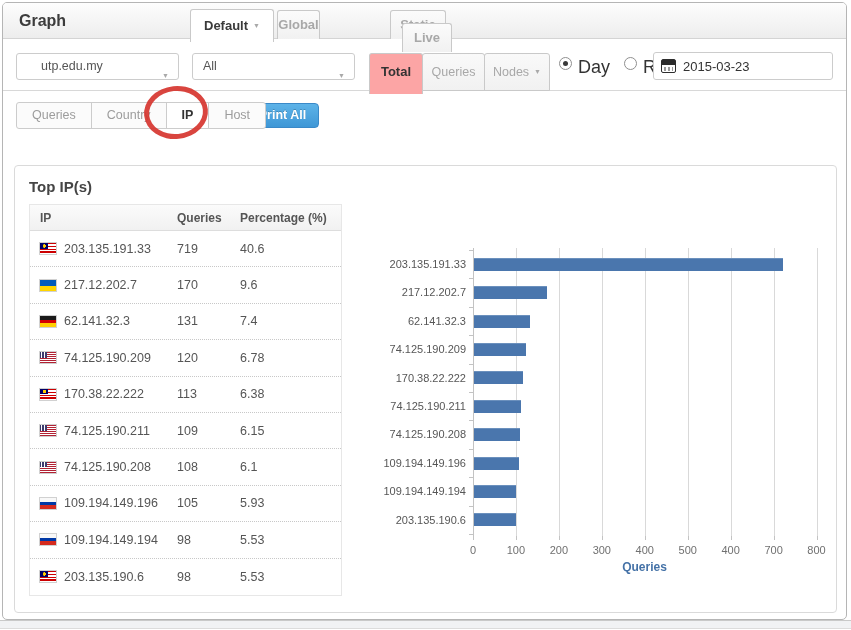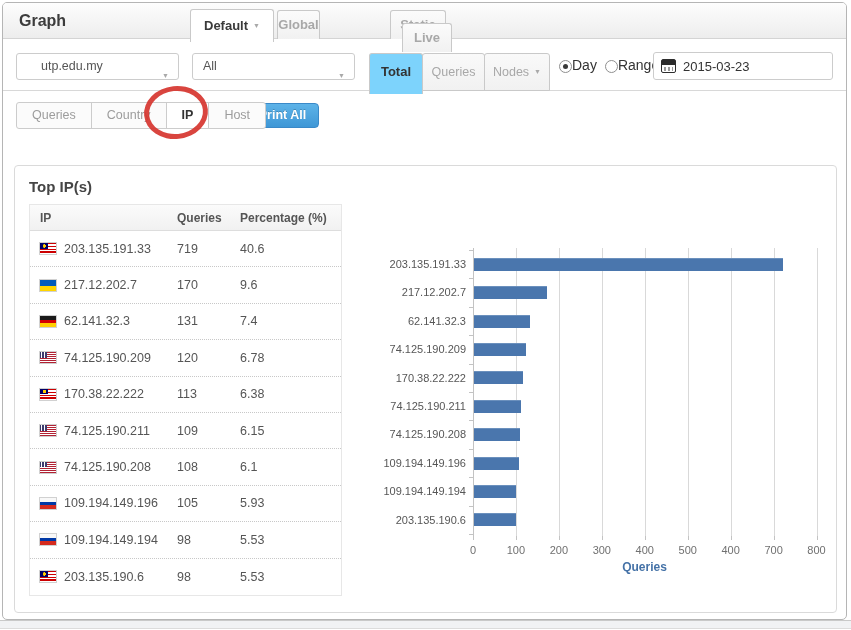--- a/index.html
+++ b/index.html
@@ -26,24 +26,24 @@
 
   
   .band2-line { position:absolute; left:0; top:87px; width:100%; height:1px; background:#d8d8d8; }
   .select { position:absolute; height:27px; border:1px solid #ccc; border-radius:3px;
             background:#fff; font-size:12.5px; color:#555; line-height:25px;
             padding-left:10px; cursor:pointer; }
   .select .caret { position:absolute; right:9px; top:9px; }
   .vtab { position:absolute; top:50px; border:1px solid #c9c9c9; border-radius:3px 3px 0 0;
           text-align:center; font-size:12.5px; color:#a8a8a8;
           background:linear-gradient(#f9f9f9,#f1f1f1); height:38px; line-height:36px; cursor:pointer; }
-  .vtab.active { height:41px; background:#7dd3fc; border-bottom:none; font-weight:bold;
+  .vtab.active { height:41px; background:#fca5a5; border-bottom:none; font-weight:bold;
           color:#333; z-index:3; font-size:13px; }
-  .radio-group { position:absolute; left:556px; top:54px; display:flex; align-items:flex-end;
-          gap:0; font-size:14px; color:#333; }
+  .radio-group { position:absolute; left:556px; top:54px; display:flex; align-items:flex-start;
+          gap:6px; font-size:18px; color:#333; }
   .radio { width:13px; height:13px; border:1px solid #8f8f8f; border-radius:50%;
            background:#fff; position:relative; cursor:pointer; flex:none; }
   .radio.selected::after { content:""; position:absolute; left:3px; top:3px; width:5px;
            height:5px; border-radius:50%; background:#3a3a3a; }
   .radio-label { margin-right:8px; }
   .datebox { position:absolute; left:650px; top:49px; width:180px; height:28px;
            border:1px solid #ccc; border-radius:3px; background:#fff; display:flex;
            align-items:center; padding-left:7px; gap:7px; font-size:13px; color:#333; cursor:text; }
   .cal-icon { width:15px; height:14px; border:1px solid #2d2d2d; border-radius:2px;
            background:linear-gradient(#2d2d2d 0 5px, #fff 5px); position:relative; flex:none; }

